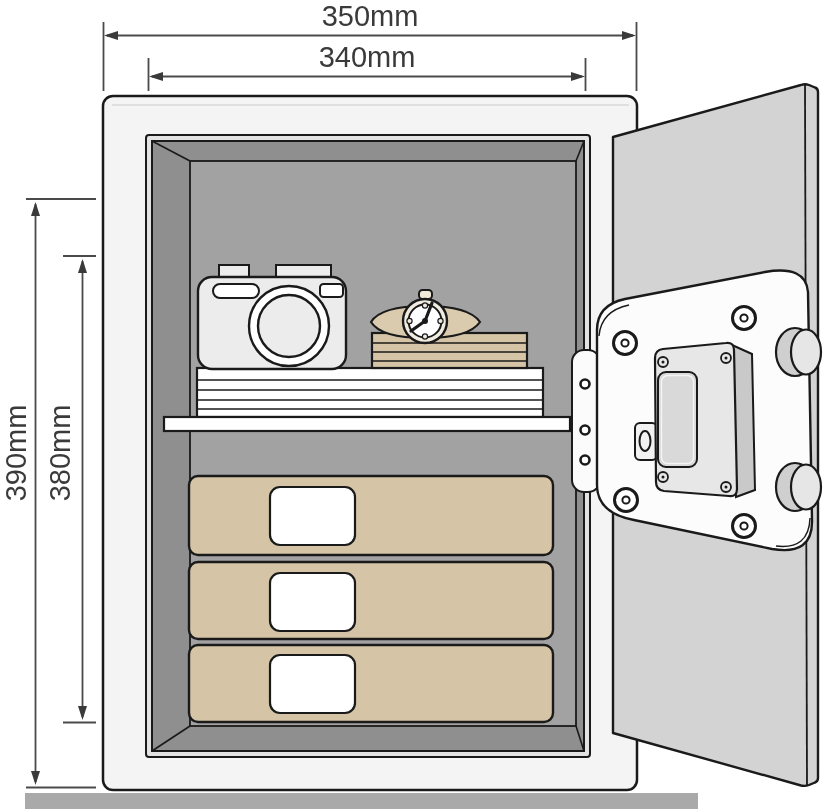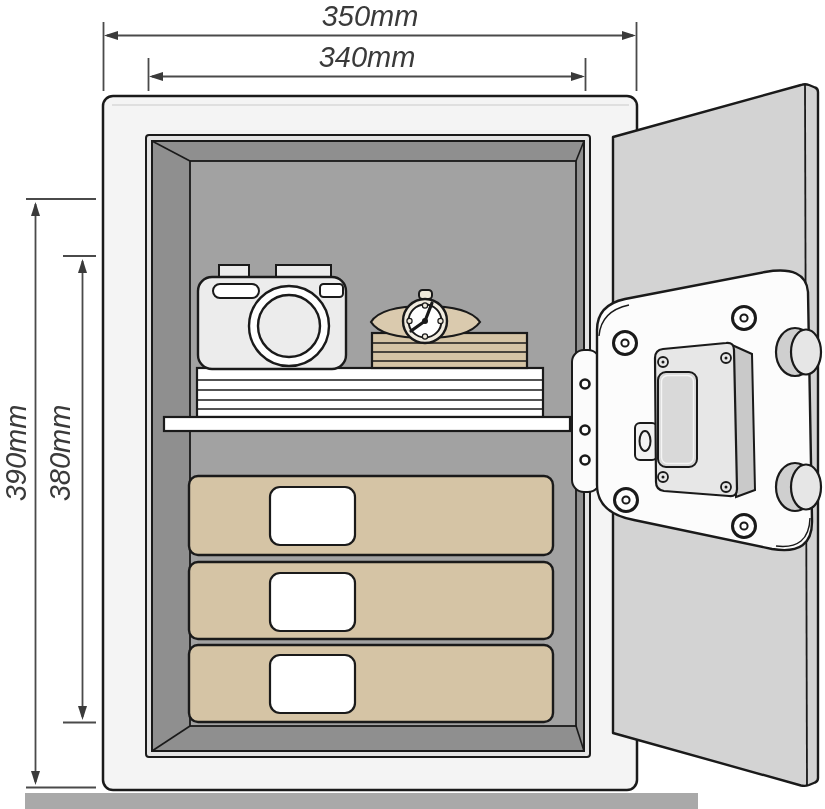--- a/index.html
+++ b/index.html
@@ -2,21 +2,20 @@
 <html><head>
 <meta charset="utf-8">
 <style>
   html,body { margin:0; padding:0; background:#ffffff; }
   .stage {
     position: relative;
     width: 825px; height: 809px;
     background: #ffffff;
     font-family: "Liberation Sans", sans-serif;
     overflow: hidden;
-    font-style: italic;
   }
   svg { position:absolute; left:0; top:0; }
   text {
     font-family: "Liberation Sans", sans-serif;
     font-size: 29px;
     fill: #3a3a3a;
   }
 </style>
 </head>
 <body>

